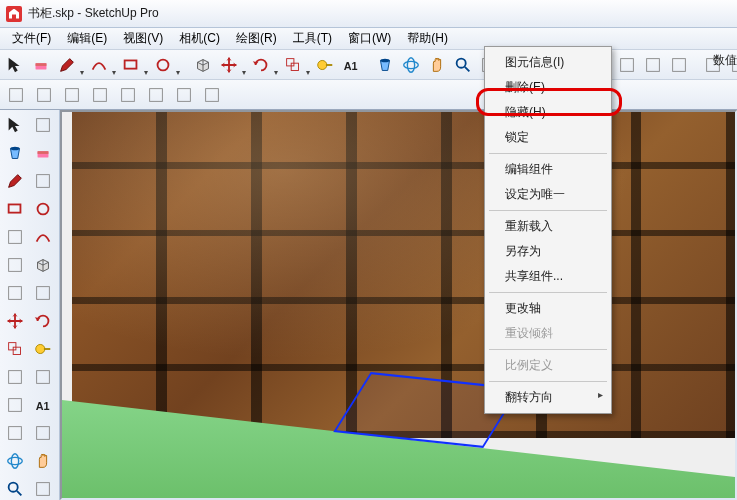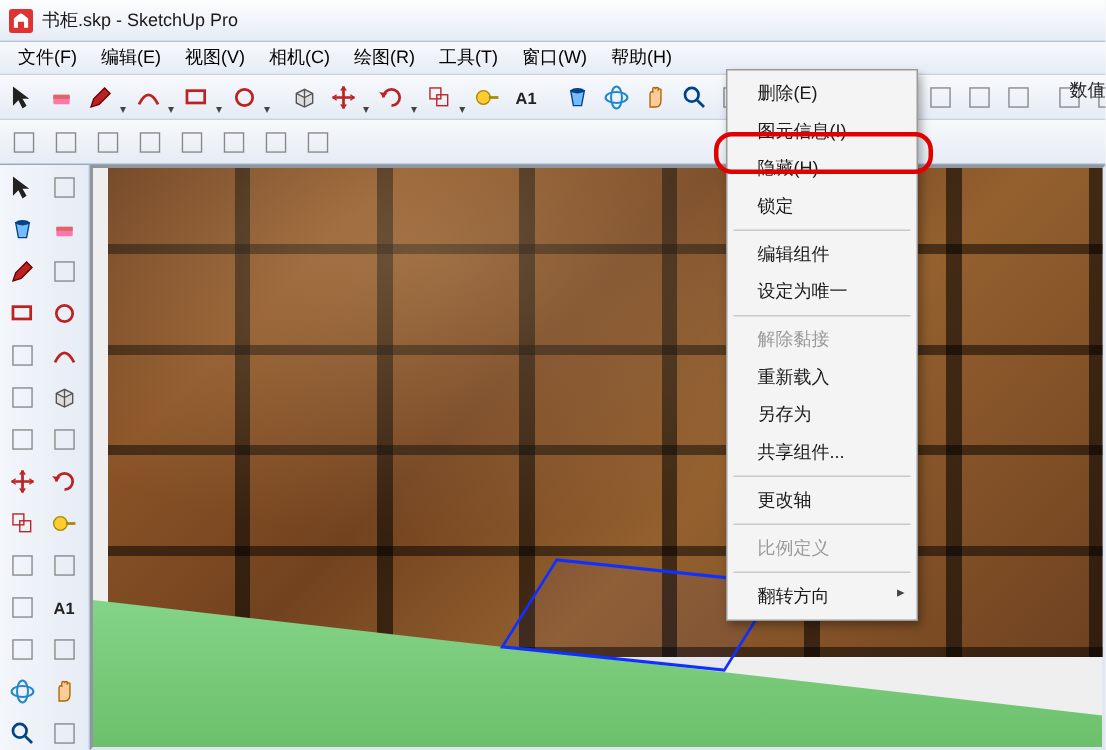--- a/index.html
+++ b/index.html
@@ -413,32 +413,32 @@
   <div class="viewport">
     <div class="shelf-img">
       <div class="shelf"></div>
       <div class="floor"></div>
       <div class="sel-box"></div>
     </div>
   </div>
 </div>
 
 <div class="ctx-menu" id="ctxmenu">
+    <div class="ctx-item">图元信息(I)</div>
     <div class="ctx-item">删除(E)</div>
-    <div class="ctx-item">图元信息(I)</div>
     <div class="ctx-item">隐藏(H)</div>
     <div class="ctx-item">锁定</div>
     <div class="ctx-sep"></div>
     <div class="ctx-item">编辑组件</div>
     <div class="ctx-item">设定为唯一</div>
     <div class="ctx-sep"></div>
-    <div class="ctx-item disabled">解除黏接</div>
     <div class="ctx-item">重新载入</div>
     <div class="ctx-item">另存为</div>
     <div class="ctx-item">共享组件...</div>
     <div class="ctx-sep"></div>
     <div class="ctx-item">更改轴</div>
+    <div class="ctx-item disabled">重设倾斜</div>
     <div class="ctx-sep"></div>
     <div class="ctx-item disabled">比例定义</div>
     <div class="ctx-sep"></div>
     <div class="ctx-item has-sub">翻转方向</div>
   </div>
 <div class="ctx-highlight"></div>
 
 </body></html>

